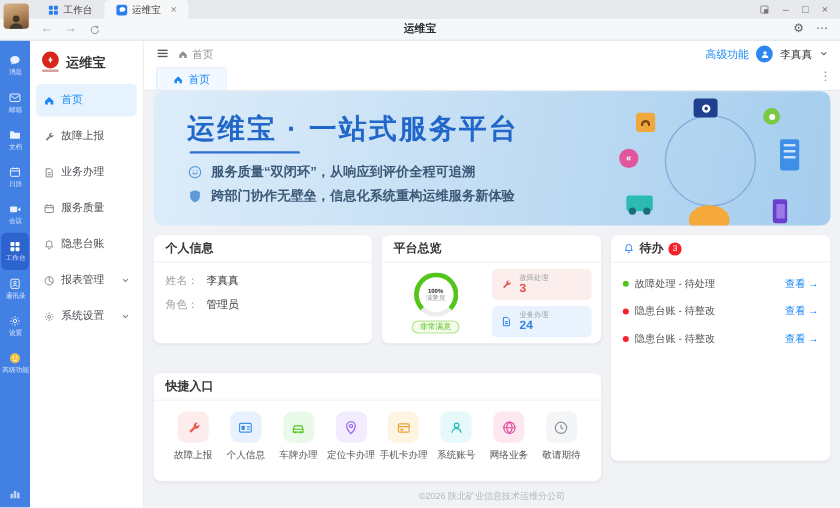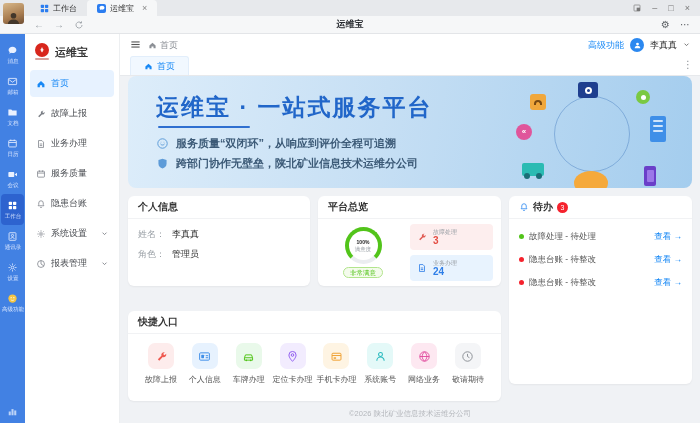--- a/index.html
+++ b/index.html
@@ -330,34 +330,34 @@
         </div>
         <div class="menu-item">
           <svg viewBox="0 0 16 16" fill="none" stroke="currentColor" stroke-width="1.2">
               <path d="M8 2.8a3.6 3.6 0 0 1 3.6 3.6v2.4l1 2H3.4l1-2V6.4A3.6 3.6 0 0 1 8 2.8z"></path>
               <path d="M6.8 12.6a1.2 1.2 0 0 0 2.4 0"></path>
             </svg>
           <span>隐患台账</span>
         </div>
         <div class="menu-item">
           <svg viewBox="0 0 16 16" fill="none" stroke="currentColor" stroke-width="1.2">
-              <circle cx="8" cy="8" r="2"></circle>
-              <path d="M8 2.2v2M8 11.8v2M2.2 8h2M11.8 8h2M3.9 3.9l1.4 1.4M10.7 10.7l1.4 1.4M12.1 3.9l-1.4 1.4M5.3 10.7l-1.4 1.4"></path>
-            </svg>
-          <span>系统设置</span>
+              <circle cx="8" cy="8" r="5.5"></circle>
+              <path d="M8 8V2.5M8 8l4.5 3"></path>
+            </svg>
+          <span>报表管理</span>
           <span class="chev"><svg viewBox="0 0 16 16" fill="none" stroke="currentColor" stroke-width="2">
                 <path d="M3.5 6l4.5 4.5L12.5 6"></path>
               </svg></span>
         </div>
         <div class="menu-item">
           <svg viewBox="0 0 16 16" fill="none" stroke="currentColor" stroke-width="1.2">
-              <circle cx="8" cy="8" r="5.5"></circle>
-              <path d="M8 8V2.5M8 8l4.5 3"></path>
-            </svg>
-          <span>报表管理</span>
+              <circle cx="8" cy="8" r="2"></circle>
+              <path d="M8 2.2v2M8 11.8v2M2.2 8h2M11.8 8h2M3.9 3.9l1.4 1.4M10.7 10.7l1.4 1.4M12.1 3.9l-1.4 1.4M5.3 10.7l-1.4 1.4"></path>
+            </svg>
+          <span>系统设置</span>
           <span class="chev"><svg viewBox="0 0 16 16" fill="none" stroke="currentColor" stroke-width="2">
                 <path d="M3.5 6l4.5 4.5L12.5 6"></path>
               </svg></span>
         </div>
       </div>
     </div>
 
     <div class="main">
 
       <div class="main-header">
@@ -408,21 +408,21 @@
                 <path d="M5.5 8.5a3 3 0 0 0 5 0"></path>
                 <circle cx="6.2" cy="6.3" r=".6" fill="currentColor" stroke="none"></circle>
                 <circle cx="9.8" cy="6.3" r=".6" fill="currentColor" stroke="none"></circle>
               </svg>
             <span>服务质量“双闭环”，从响应到评价全程可追溯</span>
           </div>
           <div class="banner-line bl2">
             <svg class="bic" viewBox="0 0 16 16">
                 <path d="M8 2l5 1.8v4.4c0 3-2.2 5-5 6-2.8-1-5-3-5-6V3.8z" fill="currentColor"></path>
               </svg>
-            <span>跨部门协作无壁垒，陕北矿业信息技术运维分公司</span>
+            <span>跨部门协作无壁垒，信息化系统重构运维服务新体验</span>
           </div>
           <div class="illus">
             <div class="ring"></div>
             <div class="sh cam">
                 <i></i>
               </div>
             <div class="sh greenb">
                 <i></i>
               </div>
             <div class="sh server">

